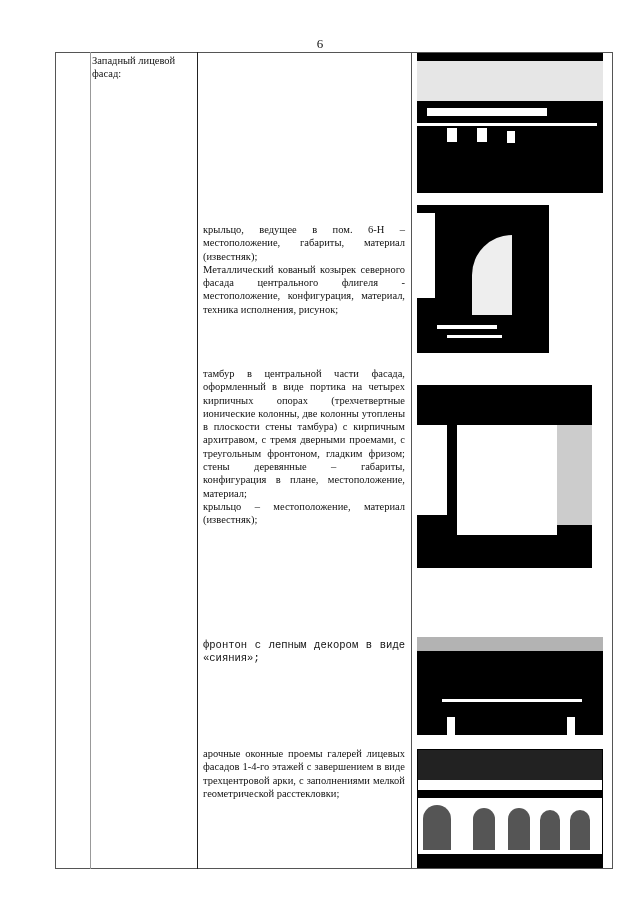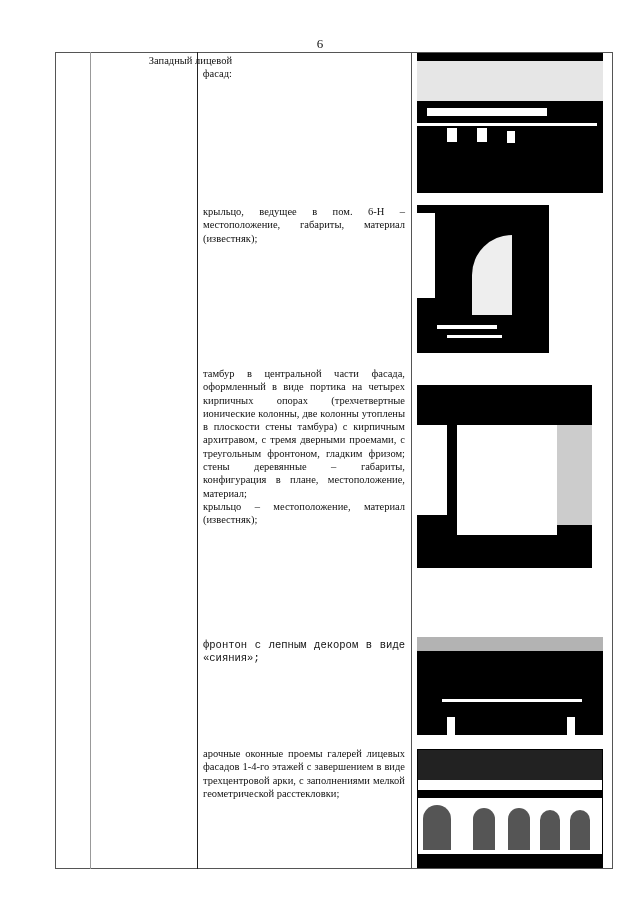--- a/index.html
+++ b/index.html
@@ -2,22 +2,22 @@
 <html><head>
 <meta charset="utf-8">
 <style>
   html, body { margin:0; padding:0; background:#fff; }
   body { width:640px; height:905px; position:relative; overflow:hidden;
          font-family:"Liberation Serif", serif; color:#111; }
   .page-num { position:absolute; top:36px; left:0; width:640px; text-align:center;
               font-size:13px; }
   .vline { position:absolute; background:#555; width:1px; }
   .hline { position:absolute; background:#555; height:1px; }
-  .facade-label { position:absolute; left:92px; top:54px; width:104px; text-align:right;
-                  font-size:10.5px; line-height:13px;margin-left:36px; }
+  .facade-label { position:absolute; left:92px; top:54px; width:104px; text-align:left;
+                  font-size:10.5px; line-height:13px; }
   .desc { position:absolute; left:203px; width:202px; font-size:10.5px; line-height:13.3px;
           text-align:justify; }
   .desc p { margin:0; text-align:justify; text-align-last:left; }
   .photo { position:absolute; background:#000; overflow:hidden; }
   .photo .w { position:absolute; background:#fff; }
 </style>
 </head>
 <body>
 
 <div class="page-num">6</div>
@@ -35,22 +35,23 @@
 
   <div class="photo" style="left:417px; top:53px; width:186px; height:140px;">
     <div class="w" style="left:0; top:8px; width:186px; height:40px; opacity:.9;"></div>
     <div class="w" style="left:10px; top:55px; width:120px; height:8px;"></div>
     <div class="w" style="left:0; top:70px; width:180px; height:3px;"></div>
     <div class="w" style="left:30px; top:75px; width:10px; height:14px;"></div>
     <div class="w" style="left:60px; top:75px; width:10px; height:14px;"></div>
     <div class="w" style="left:90px; top:78px; width:8px; height:12px;"></div>
   </div>
 
-  <div class="desc" style="top:205px;">
+  <div class="desc" style="top:223px;">
     <p>крыльцо, ведущее в пом. 6-Н – местоположение, габариты, материал (известняк);</p>
+    <p>Металлический кованый козырек северного фасада центрального флигеля - местоположение, конфигурация, материал, техника исполнения, рисунок;</p>
   </div>
   <div class="photo" style="left:417px; top:205px; width:132px; height:148px;">
     <div class="w" style="left:0; top:8px; width:18px; height:85px;"></div>
     <div class="w" style="left:55px; top:30px; width:40px; height:80px; border-radius:40px 0 0 0; background:#eee;"></div>
     <div class="w" style="left:20px; top:120px; width:60px; height:4px;"></div>
     <div class="w" style="left:30px; top:130px; width:55px; height:3px;"></div>
   </div>
 
   <div class="desc" style="top:367px;">
     <p>тамбур в центральной части фасада, оформленный в виде портика на четырех кирпичных опорах (трехчетвертные ионические колонны, две колонны утоплены в плоскости стены тамбура) с кирпичным архитравом, с тремя дверными проемами, с треугольным фронтоном, гладким фризом; стены деревянные – габариты, конфигурация в плане, местоположение, материал;</p>

